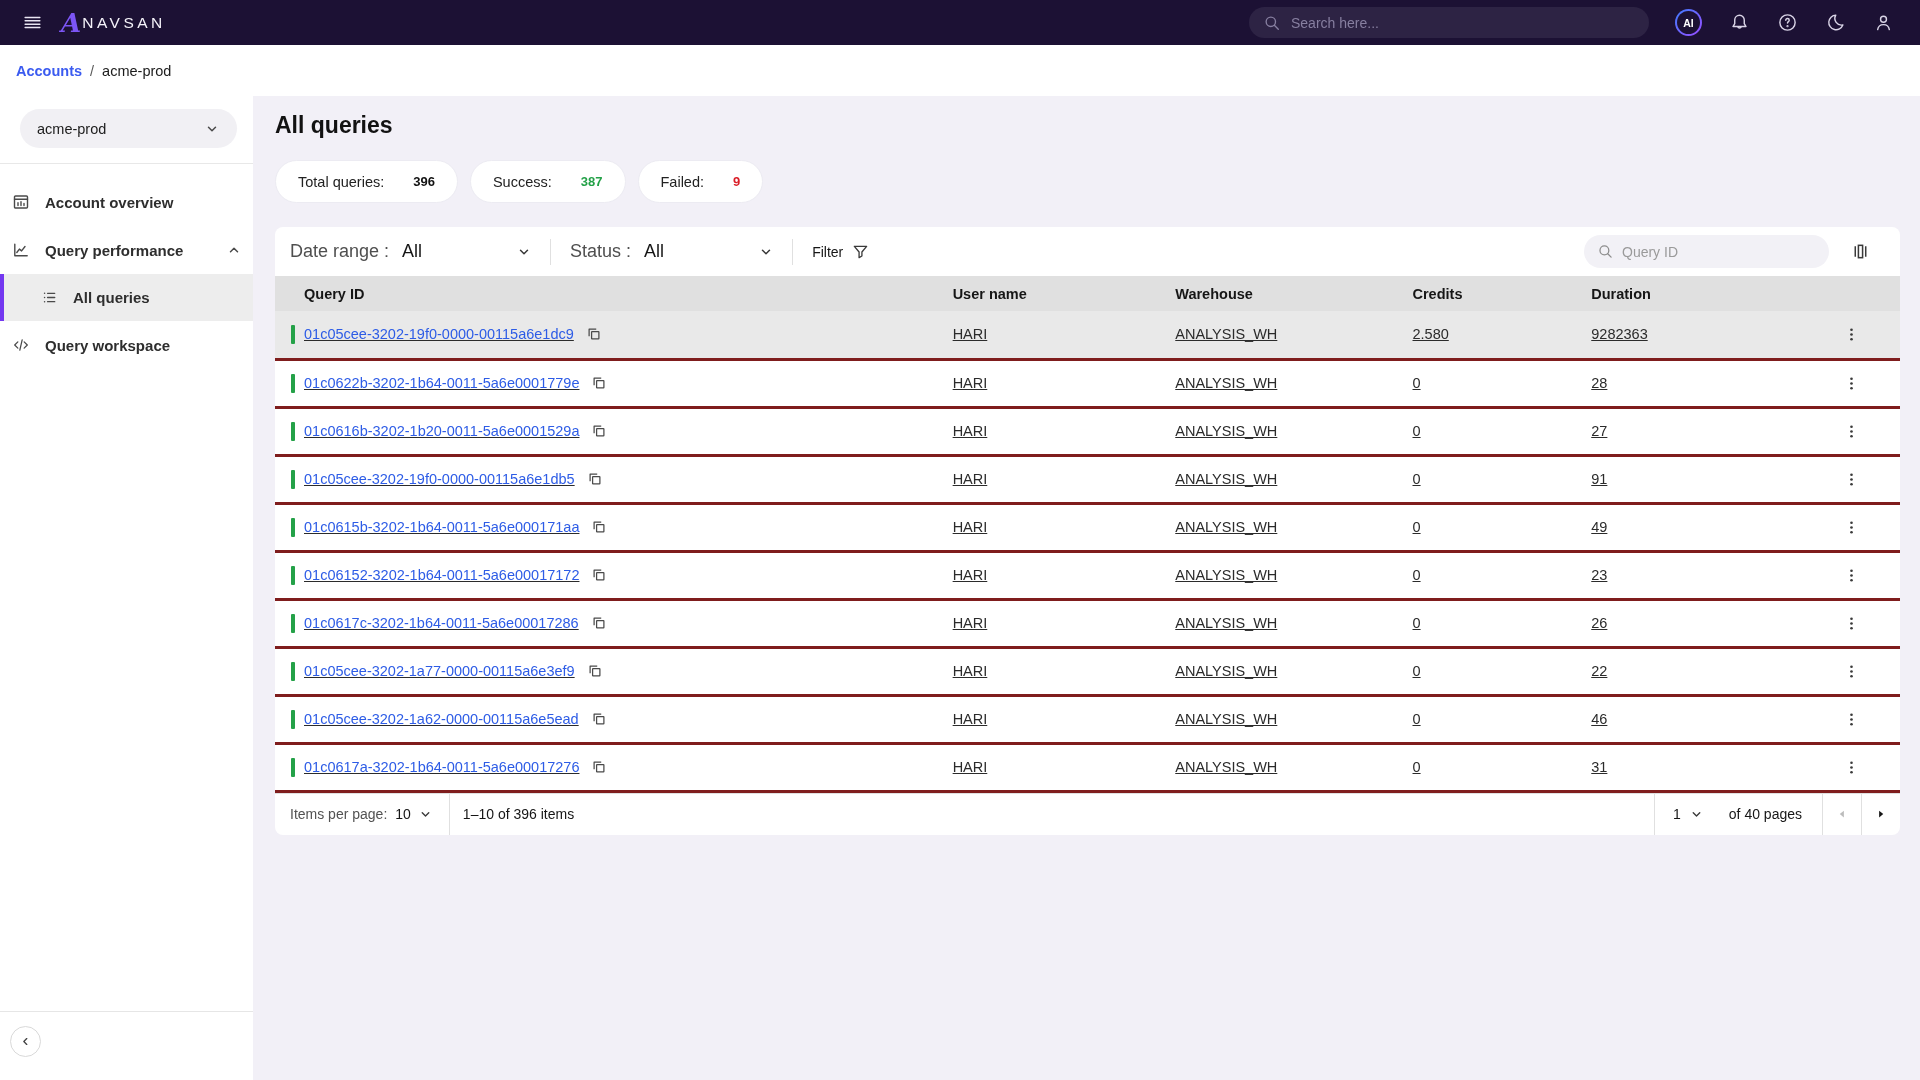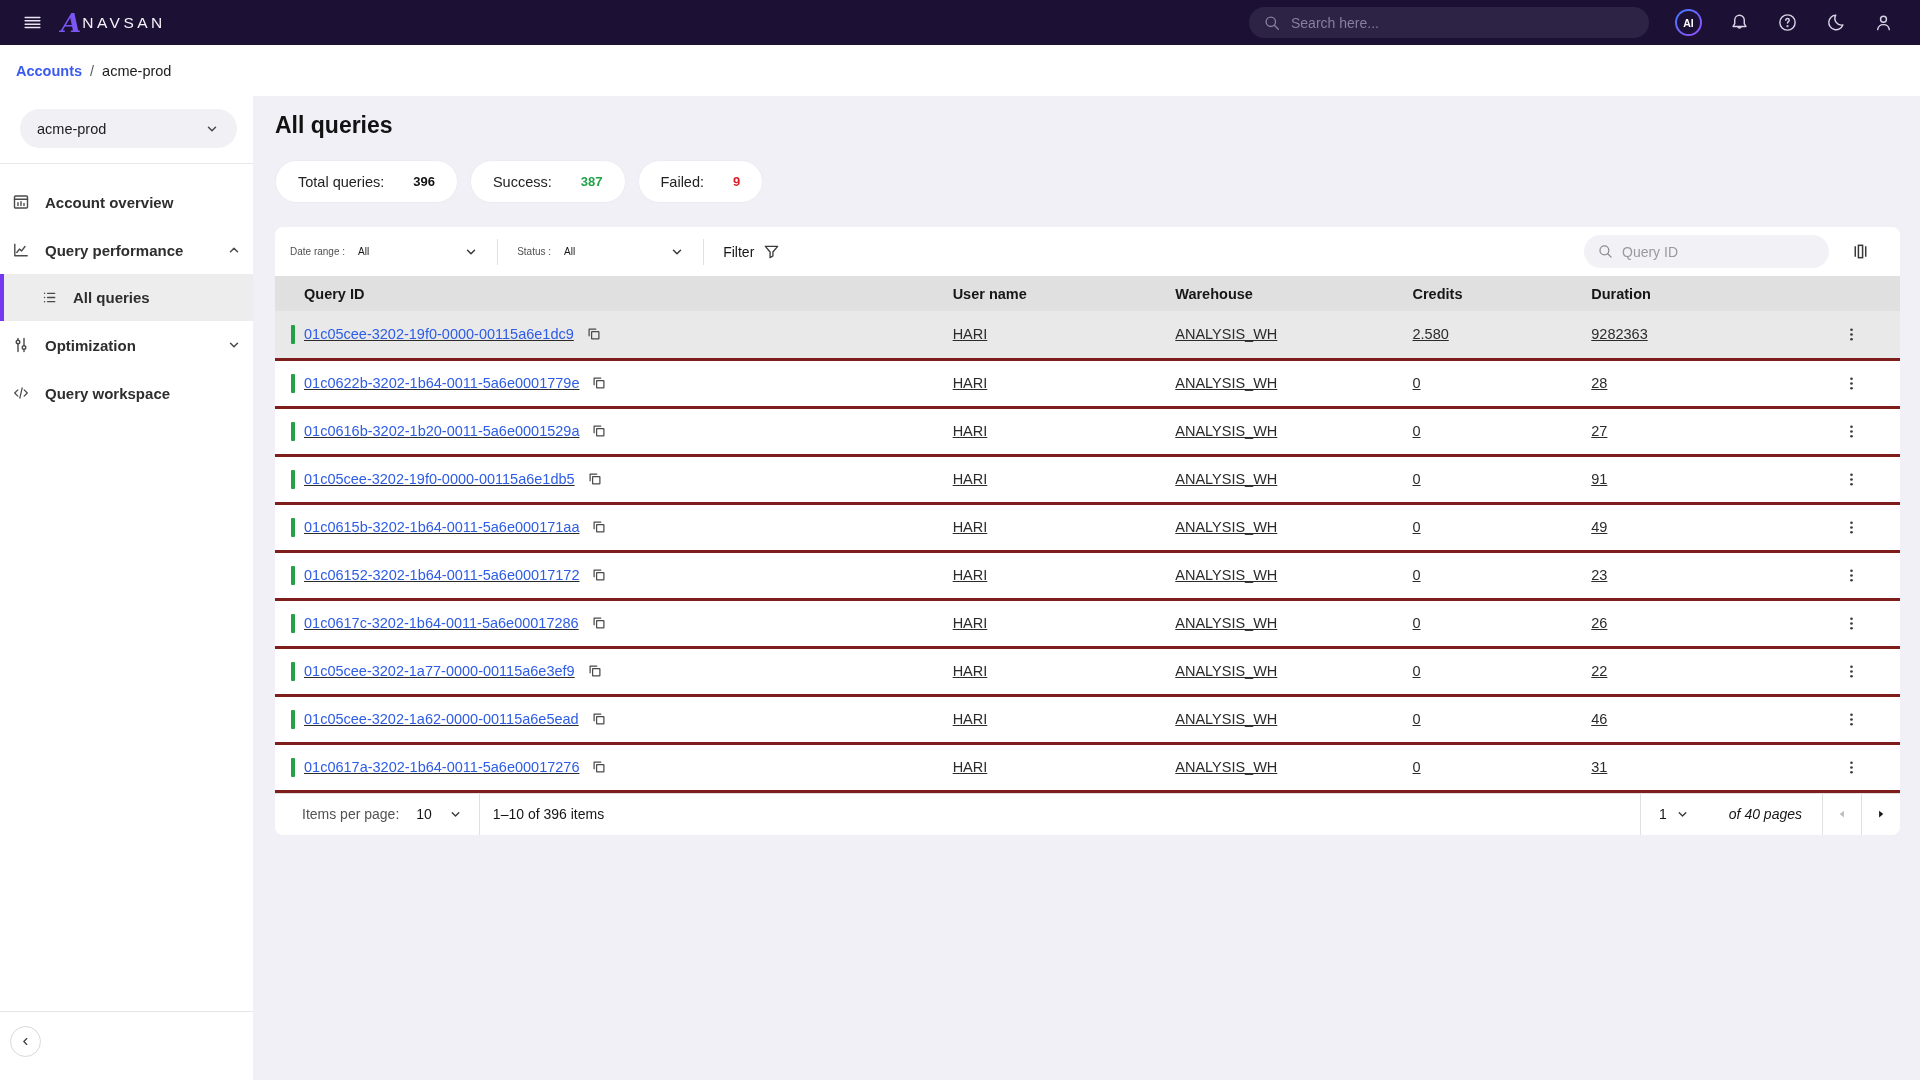--- a/index.html
+++ b/index.html
@@ -47,21 +47,21 @@
   .main { flex:1; min-width:0; padding:16px 20px 0 22px; }
   .page-title { font-size:23px; font-weight:700; color:#121212; }
   .stats-row { display:flex; gap:12px; margin-top:21px; }
   .stat-pill { background:#fff; border:1px solid #ecebf2; border-radius:22px; height:43px; display:flex; align-items:center; gap:29px; padding:0 22px; font-size:14.5px; color:#222; }
   .stat-value { font-weight:700; font-size:13px; color:#121212; }
   .stat-value.green { color:#24a148; }
   .stat-value.red { color:#da1e28; }
 
   .card { background:#fff; border-radius:8px; margin-top:24px; overflow:hidden; }
   .filter-row { height:49px; display:flex; align-items:center; padding:0 15px; }
-  .filter-select { display:flex; align-items:center; font-size:10px; color:#4f4f4f; cursor:pointer; }
+  .filter-select { display:flex; align-items:center; font-size:18px; color:#4f4f4f; cursor:pointer; }
   .filter-select .fval { color:#161616; margin-left:13px; }
   .filter-select .fchev { margin-left:95px; color:#3a3a3a; display:flex; }
   .v-sep { width:1px; height:26px; background:#e0e0e0; margin:0 19px; }
   .filter-btn { display:flex; align-items:center; gap:9px; font-size:14px; color:#161616; cursor:pointer; }
   .filter-btn .sicon { display:flex; color:#3a3a3a; }
   .f-spacer { flex:1; }
   .qid-search { width:245px; height:33px; background:#f2f1f6; border-radius:17px; display:flex; align-items:center; gap:8px; padding:0 13px; color:#8d8d8d; }
   .qid-search input { flex:1; min-width:0; background:transparent; border:none; outline:none; color:#333; font-size:14px; font-family:inherit; }
   .qid-search input::placeholder { color:#9a9a9a; }
   .col-btn { margin:0 15px 0 22px; color:#3a3a3a; display:flex; cursor:pointer; }
@@ -71,28 +71,28 @@
   thead th.th-qid { padding-left:29px; }
   tbody td { height:48px; border-bottom:3px solid #7f1d1d; font-size:14.5px; color:#2b2b2b; padding:0;text-decoration:underline; }
   tbody tr.highlighted { background:#e9e9e9; }
   .qid-wrap { display:flex; align-items:center; gap:9px; padding-left:16px; }
   .qbar { width:4px; height:19px; background:#24a148; border-radius:1px; flex-shrink:0; }
   .qlink { color:#2d5ce6; text-decoration:none; cursor:pointer; white-space:nowrap; }
   .copy-ic { color:#4a4a4a; display:flex; cursor:pointer; margin-left:3px; }
   .kebab { display:flex; justify-content:center; color:#3a3a3a; cursor:pointer; }
 
   .pagination { height:42px; border-top:1px solid #e0e0e0; display:flex; align-items:center; font-size:14px; color:#161616; }
-  .pg-left { display:flex; align-items:center; gap:17px; padding:0 17px 0 27px; }
+  .pg-left { display:flex; align-items:center; gap:8px; padding:0 17px 0 15px; }
   .pg-label { color:#525252; }
   .pg-chev { color:#3a3a3a; display:flex; cursor:pointer; }
   .pg-sep { width:1px; align-self:stretch; background:#e0e0e0; }
   .pg-range { padding:0 16px 0 13px; }
   .pg-spacer { flex:1; }
   .pg-page { display:flex; align-items:center; gap:9px; padding:0 14px 0 18px; }
-  .pg-pages-label { margin-left:26px; padding-right:20px;font-style:italic; }
+  .pg-pages-label { margin-left:12px; padding-right:20px; }
   .pg-btn { width:39px; align-self:stretch; border-left:1px solid #e0e0e0; display:flex; align-items:center; justify-content:center; cursor:pointer; }
   .pg-btn.disabled { color:#bcbcbc; cursor:default; }
   .pg-btn.enabled { color:#161616; }
 </style>
 </head>
 <body>
 
 <div class="app">
 
   <div class="navbar">
@@ -192,35 +192,20 @@
         <div class="snav-item snav-sub active">
           <span class="sicon">
             <svg width="17" height="17" viewBox="0 0 18 18" fill="none" stroke="currentColor" stroke-width="1.5" stroke-linecap="round">
                 <circle cx="3.8" cy="4.6" r="0.8" fill="currentColor" stroke="none"></circle>
                 <circle cx="3.8" cy="9" r="0.8" fill="currentColor" stroke="none"></circle>
                 <circle cx="3.8" cy="13.4" r="0.8" fill="currentColor" stroke="none"></circle>
                 <path d="M7 4.6h7.5M7 9h7.5M7 13.4h7.5"></path>
               </svg>
           </span>
           <span>All queries</span>
-        </div>
-        <div class="snav-item">
-          <span class="sicon">
-            <svg width="18" height="18" viewBox="0 0 18 18" fill="none" stroke="currentColor" stroke-width="1.4" stroke-linecap="round">
-                <path d="M6 2.5v13M12 2.5v13"></path>
-                <circle cx="6" cy="6" r="1.8" fill="#fff"></circle>
-                <circle cx="12" cy="11.5" r="1.8" fill="#fff"></circle>
-              </svg>
-          </span>
-          <span>Optimization</span>
-          <span class="chev-end">
-            <svg width="14" height="14" viewBox="0 0 14 14" fill="none" stroke="currentColor" stroke-width="1.5" stroke-linecap="round" stroke-linejoin="round">
-                <path d="M3.5 5.2L7 8.7l3.5-3.5"></path>
-              </svg>
-          </span>
         </div>
         <div class="snav-item">
           <span class="sicon">
             <svg width="18" height="18" viewBox="0 0 20 20" fill="none" stroke="currentColor" stroke-width="1.4" stroke-linecap="round" stroke-linejoin="round">
                 <path d="M6.5 6.5L3 10l3.5 3.5M13.5 6.5L17 10l-3.5 3.5M11.3 4.2l-2.6 11.6"></path>
               </svg>
           </span>
           <span>Query workspace</span>
         </div>
       </div>

